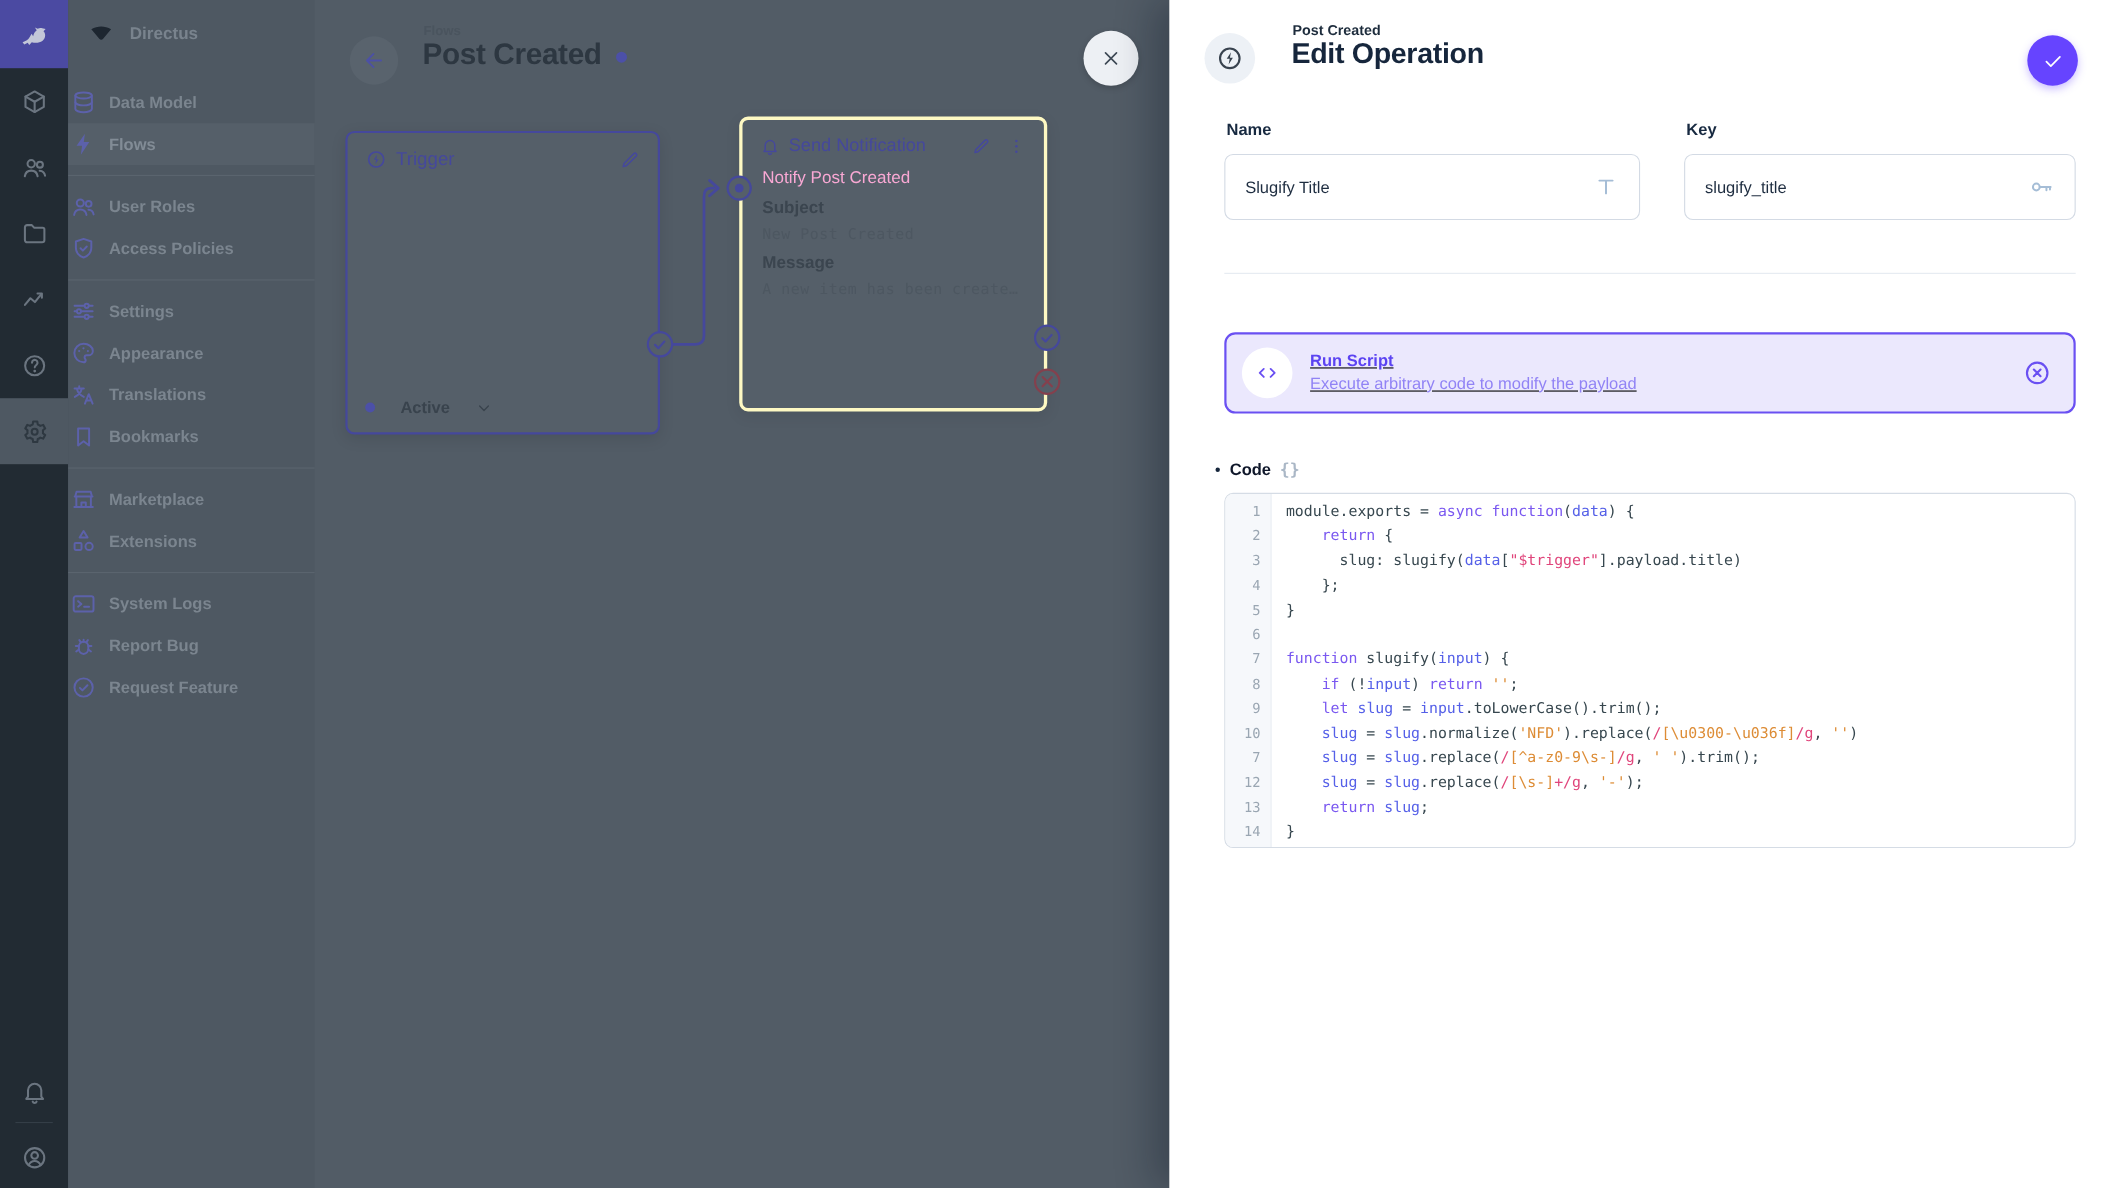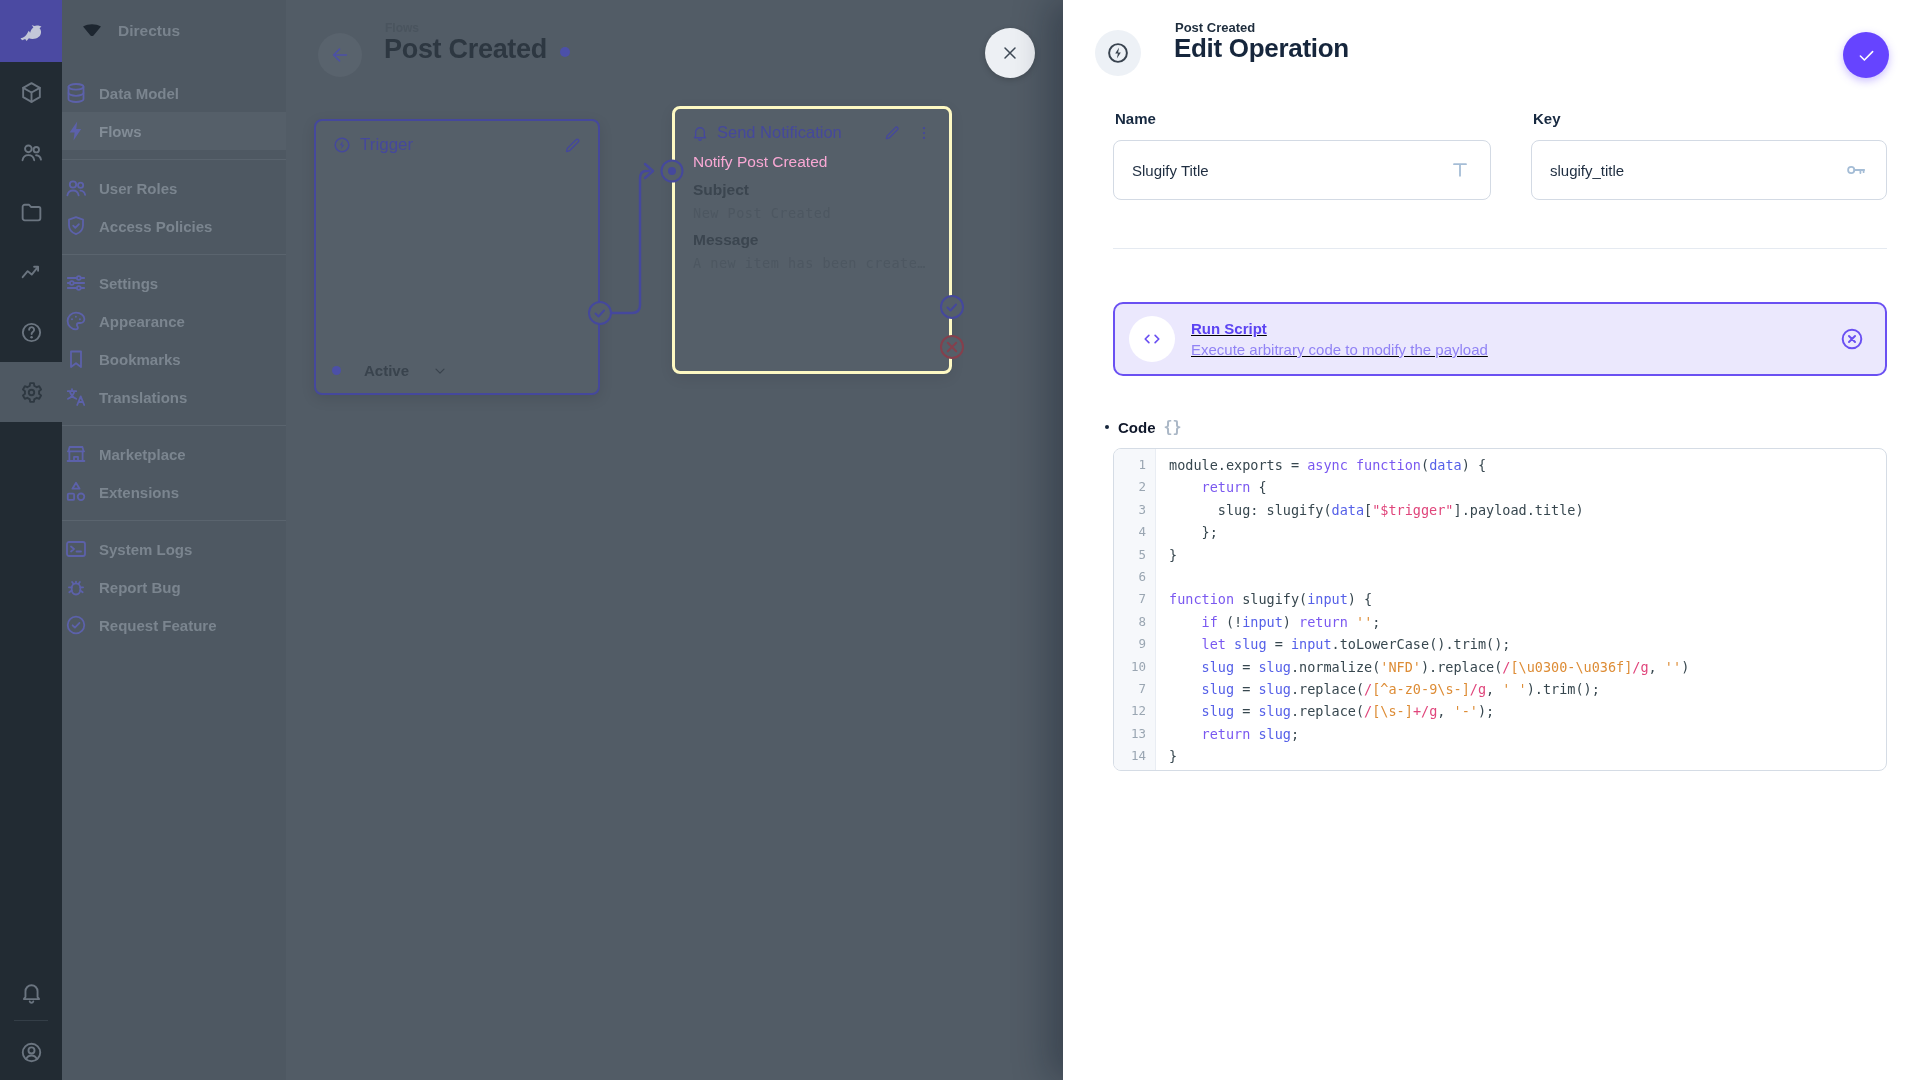--- a/index.html
+++ b/index.html
@@ -276,33 +276,33 @@
               <circle cx="8" cy="10.2" r="1" fill="currentColor" stroke="none"></circle>
               <circle cx="11.9" cy="7.7" r="1" fill="currentColor" stroke="none"></circle>
               <circle cx="15.9" cy="10.2" r="1" fill="currentColor" stroke="none"></circle>
             </svg>
           </span>
           <span class="nav-label">Appearance</span>
         </div>
         <div class="nav-item">
           <span class="ic">
             <svg viewBox="0 0 24 24" fill="none" stroke="currentColor" stroke-width="1.8" stroke-linecap="round" stroke-linejoin="round">
-              <path d="M7 4.5h10V20l-5-3.8L7 20z"></path>
-            </svg>
-          </span>
-          <span class="nav-label">Bookmarks</span>
-        </div>
-        <div class="nav-item">
-          <span class="ic">
-            <svg viewBox="0 0 24 24" fill="none" stroke="currentColor" stroke-width="1.8" stroke-linecap="round" stroke-linejoin="round">
               <path d="M3.8 6.2h8.4M8 4.2v2M10.4 6.2c-.7 3.1-2.9 5.9-6.4 7.6M5.8 6.2c.7 3.1 2.9 5.9 6.4 7.6"></path>
               <path d="M13.2 20l3.5-8.6 3.5 8.6M14.4 17h4.6"></path>
             </svg>
           </span>
           <span class="nav-label">Translations</span>
+        </div>
+        <div class="nav-item">
+          <span class="ic">
+            <svg viewBox="0 0 24 24" fill="none" stroke="currentColor" stroke-width="1.8" stroke-linecap="round" stroke-linejoin="round">
+              <path d="M7 4.5h10V20l-5-3.8L7 20z"></path>
+            </svg>
+          </span>
+          <span class="nav-label">Bookmarks</span>
         </div>
         <div class="nav-divider"></div>
         <div class="nav-item">
           <span class="ic">
             <svg viewBox="0 0 24 24" fill="none" stroke="currentColor" stroke-width="1.8" stroke-linecap="round" stroke-linejoin="round">
               <path d="M4.4 9.3L5.6 5h12.8l1.2 4.3M3.9 9.3h16.2M5.4 9.3V19h13.2V9.3M3.6 19h16.8"></path>
               <path d="M10 19v-4.2h4V19"></path>
             </svg>
           </span>
           <span class="nav-label">Marketplace</span>

